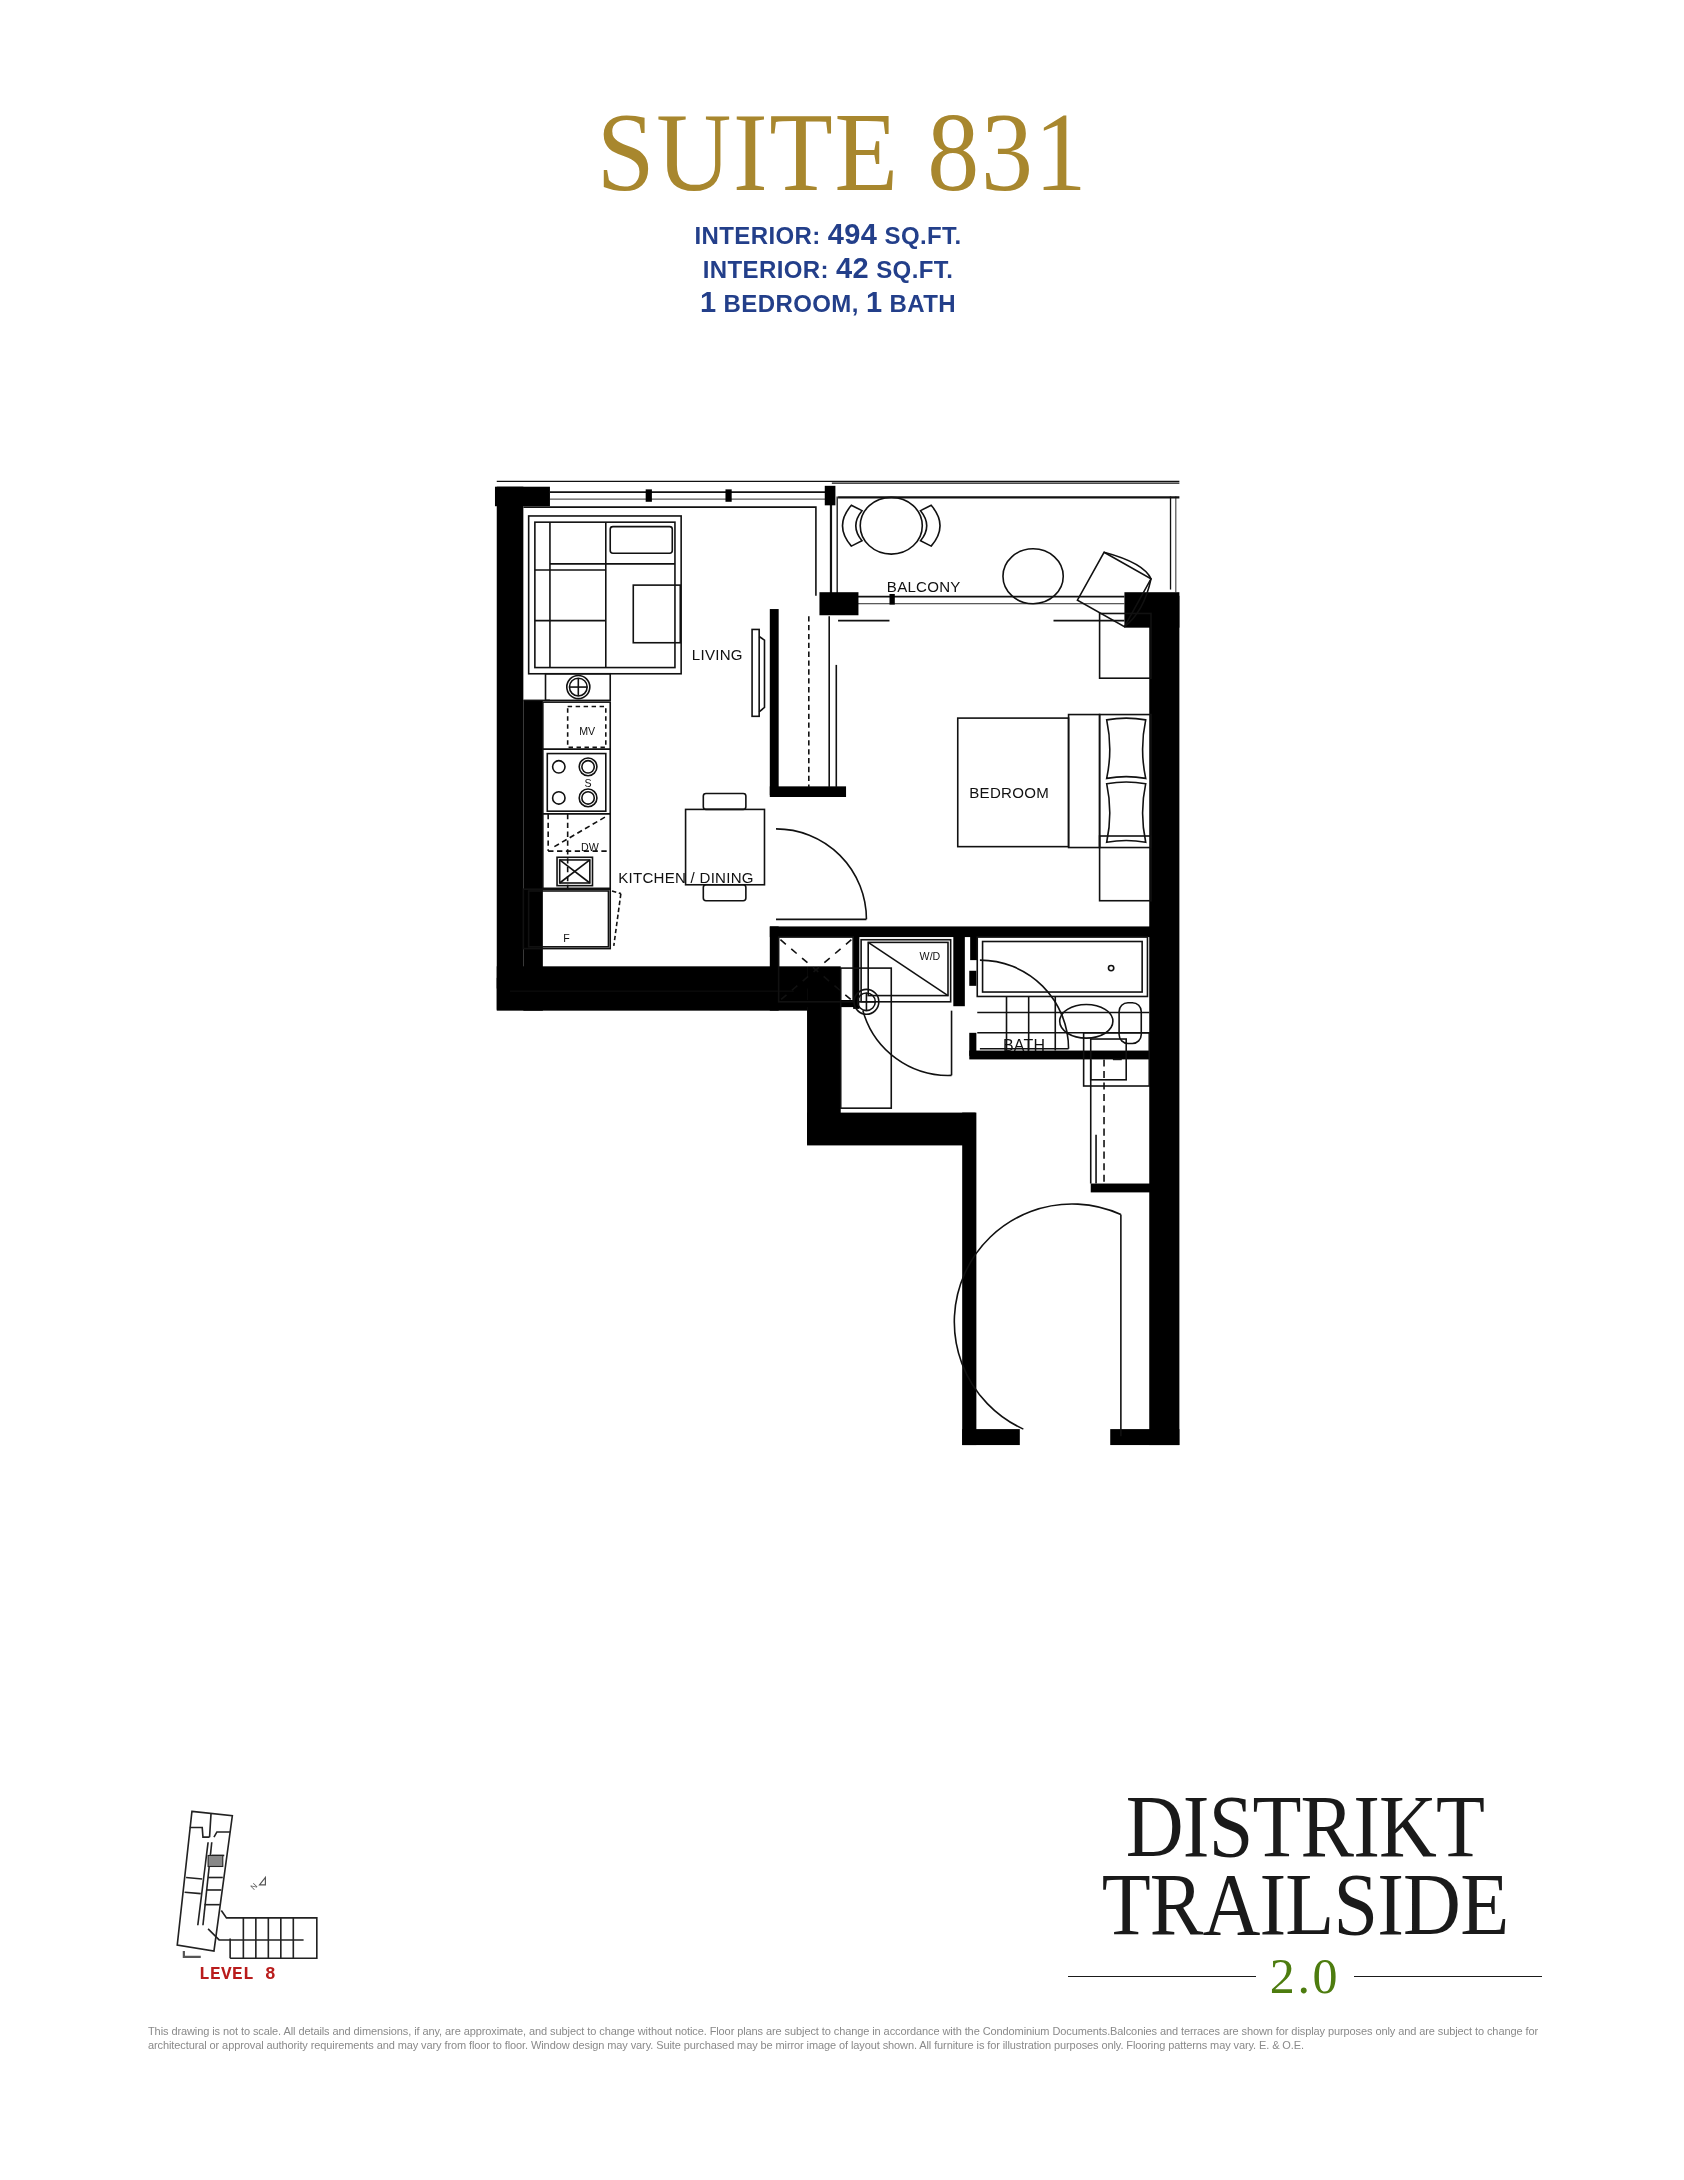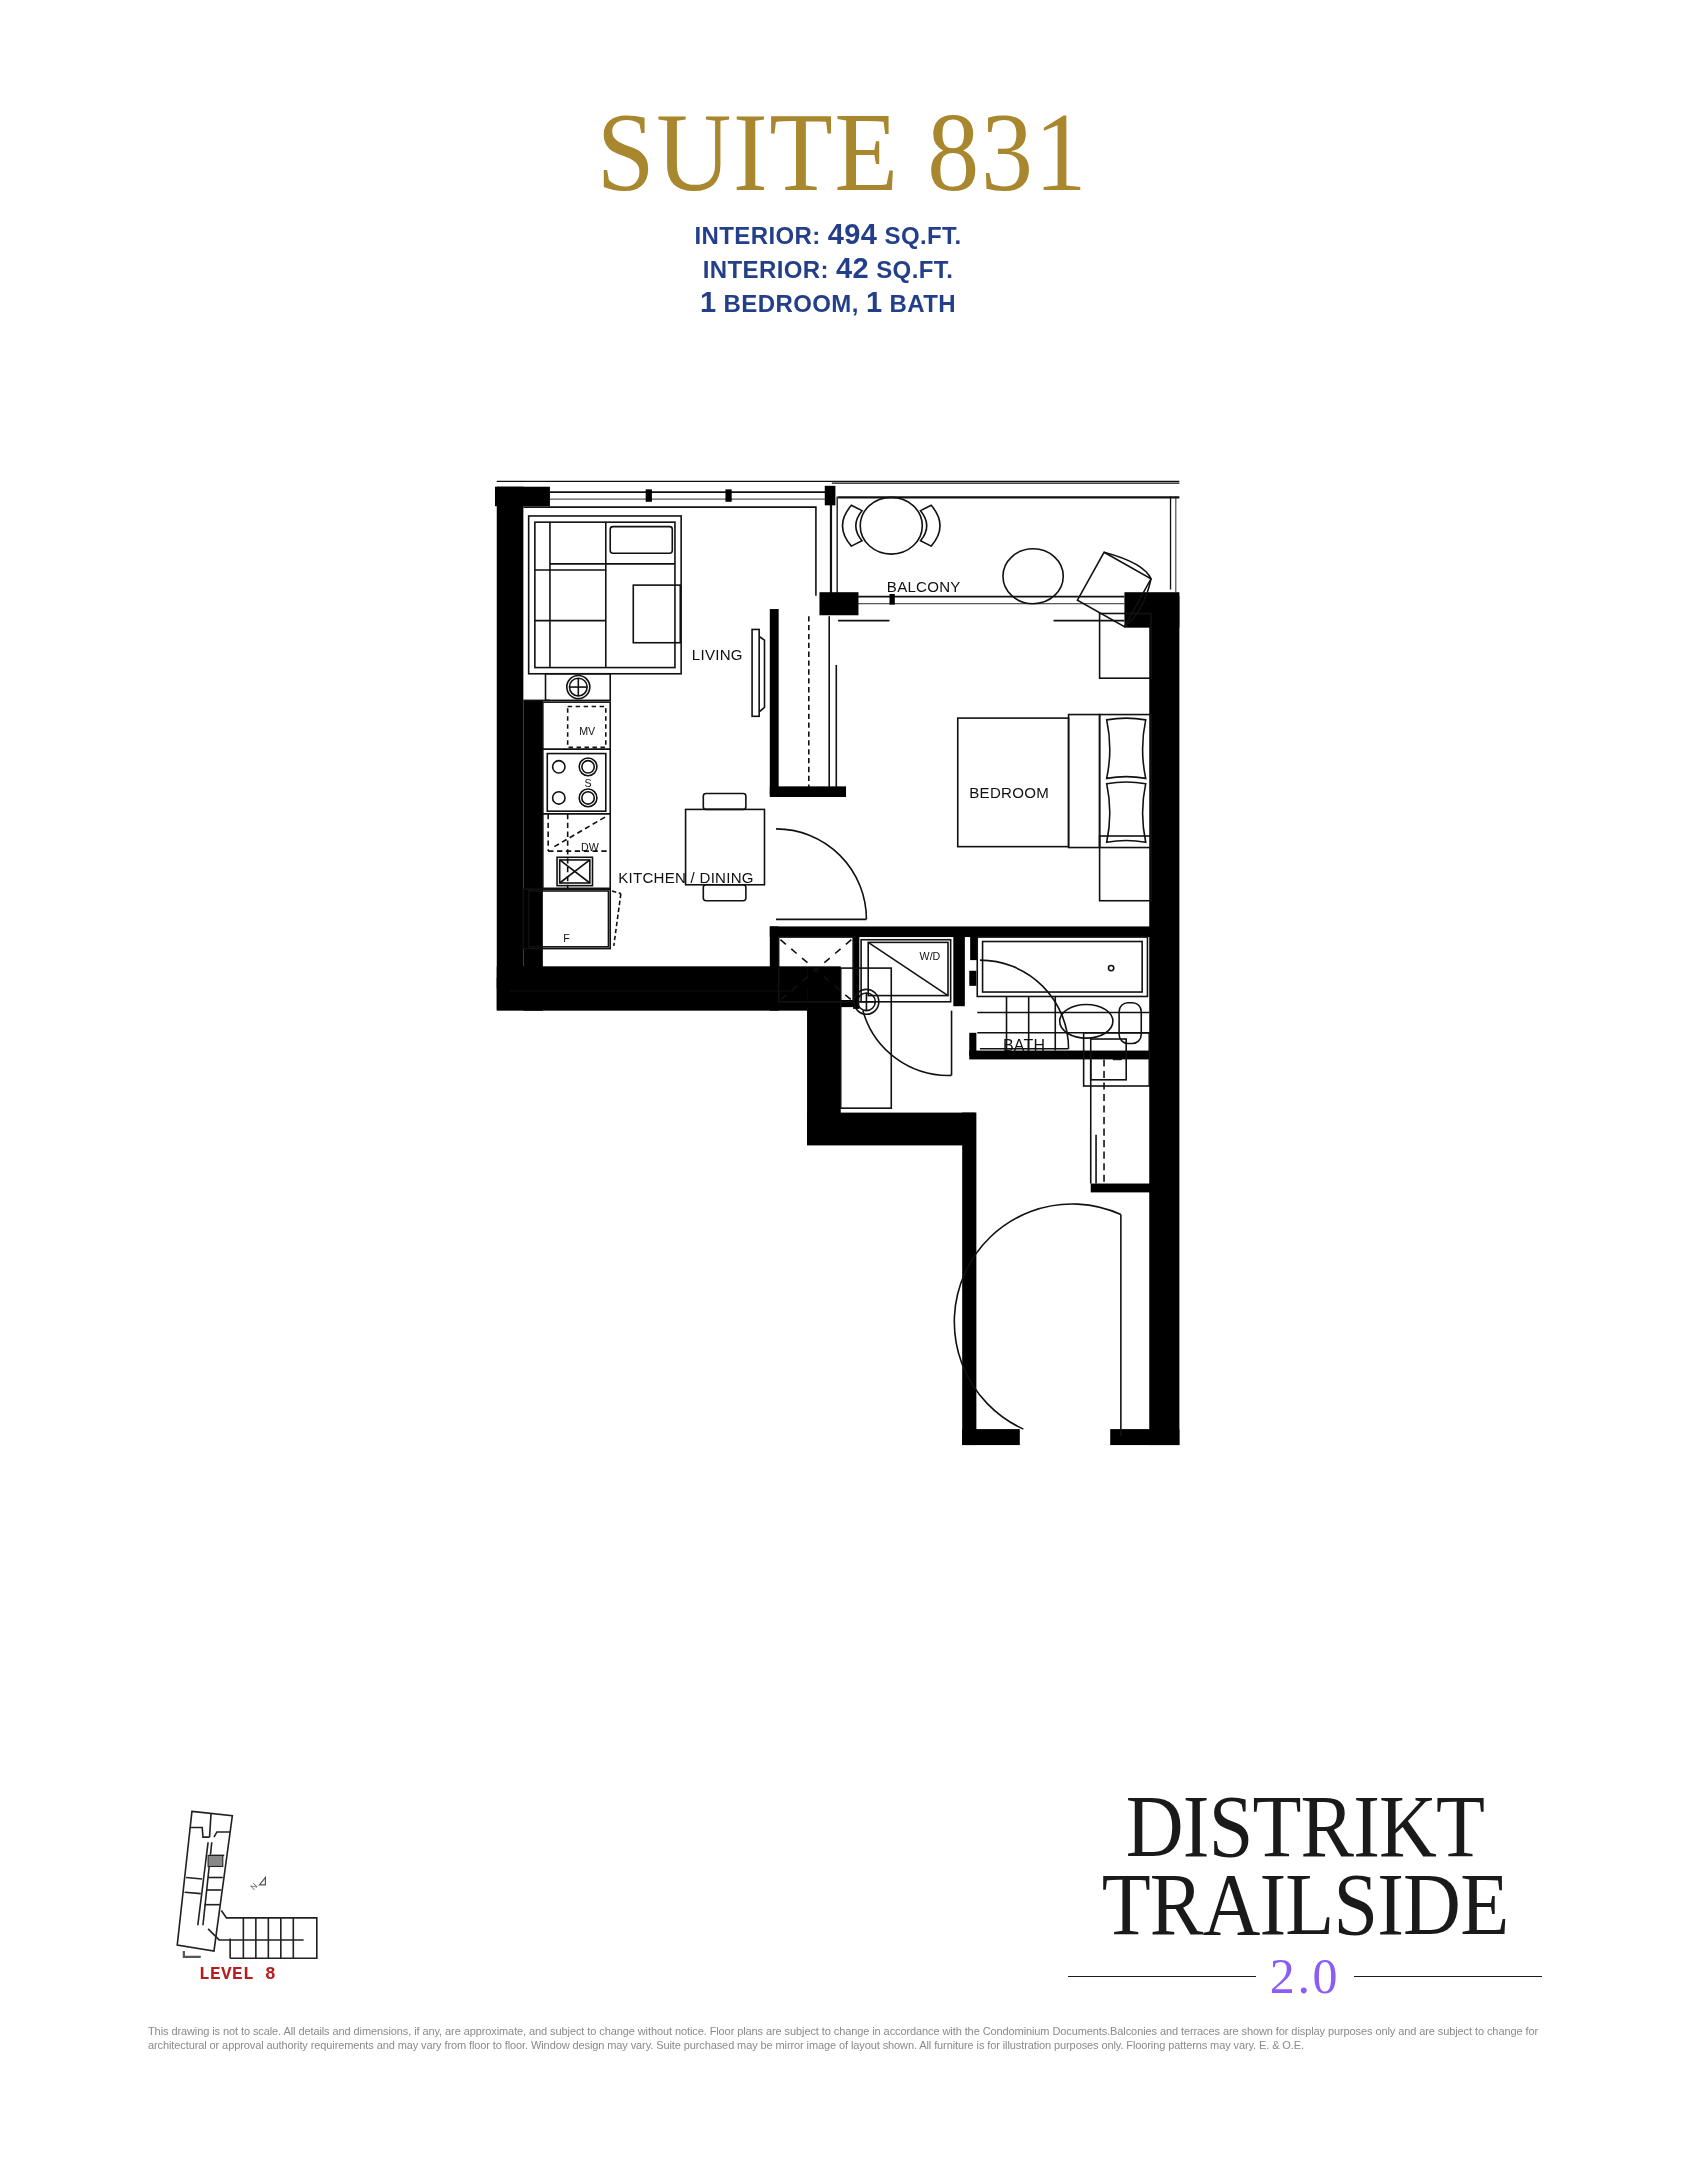--- a/index.html
+++ b/index.html
@@ -10,21 +10,21 @@
   .spec-line .num { font-size:29px; }
   .plan { position:absolute; left:0; top:0; width:1685px; height:2180px; }
   .room-label { font-family:"Liberation Sans", sans-serif; font-size:17px; fill:#111; letter-spacing:0.3px; }
   .appl-label { font-family:"Liberation Sans", sans-serif; font-size:12px; fill:#111; }
   .keyplan { position:absolute; left:151px; top:1782px; width:195px; height:191px; }
   .level { position:absolute; left:199px; top:1964px; font-family:Liberation Mono, monospace; font-weight:bold; font-size:17.7px; color:#b91c1c; letter-spacing:0.4px; }
   .logo { position:absolute; left:1068px; top:1787px; width:474px; }
   .logo-line { font-family:"Liberation Serif", serif; color:#1a1a1a; font-size:89px; line-height:78px; text-align:center; letter-spacing:-0.9px; transform:scaleX(0.9); transform-origin:center; }
   .logo-ver { display:flex; align-items:center; justify-content:center; margin-top:7px; }
   .logo-ver .rule { flex:1; height:1.8px; background:#1a1a1a; }
-  .logo-ver .ver { font-family:"Liberation Serif", serif; font-size:50px; color:#8b5cf6; padding:0 14px; line-height:53px; letter-spacing:2.7px;text-align:right; }
+  .logo-ver .ver { font-family:"Liberation Serif", serif; font-size:50px; color:#4d7c0f; padding:0 14px; line-height:53px; letter-spacing:2.7px;text-align:right; }
   .disclaimer { position:absolute; left:148px; top:2024px; width:1390px; font-family:"Liberation Sans", sans-serif; font-size:11px; line-height:14px; color:#8a8a8a; text-align:justify; letter-spacing:-0.1px; }
 </style>
 </head>
 <body>
 
 <div class="title">SUITE 831</div>
 
 <div class="specs">
   <div class="spec-line">
     <span>INTERIOR:</span>

